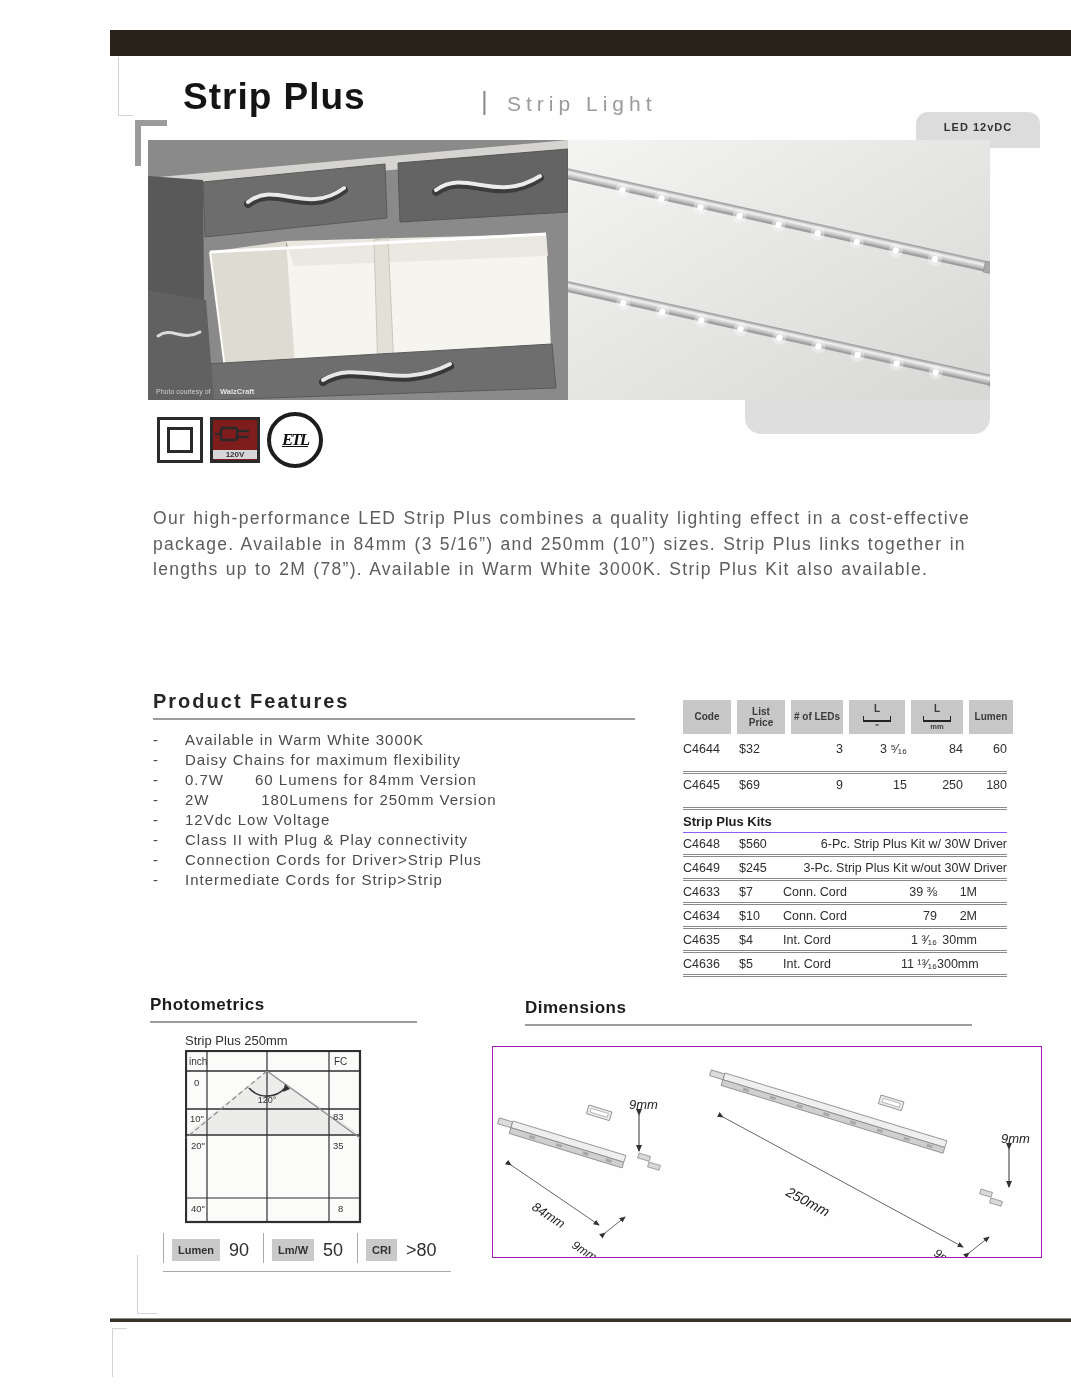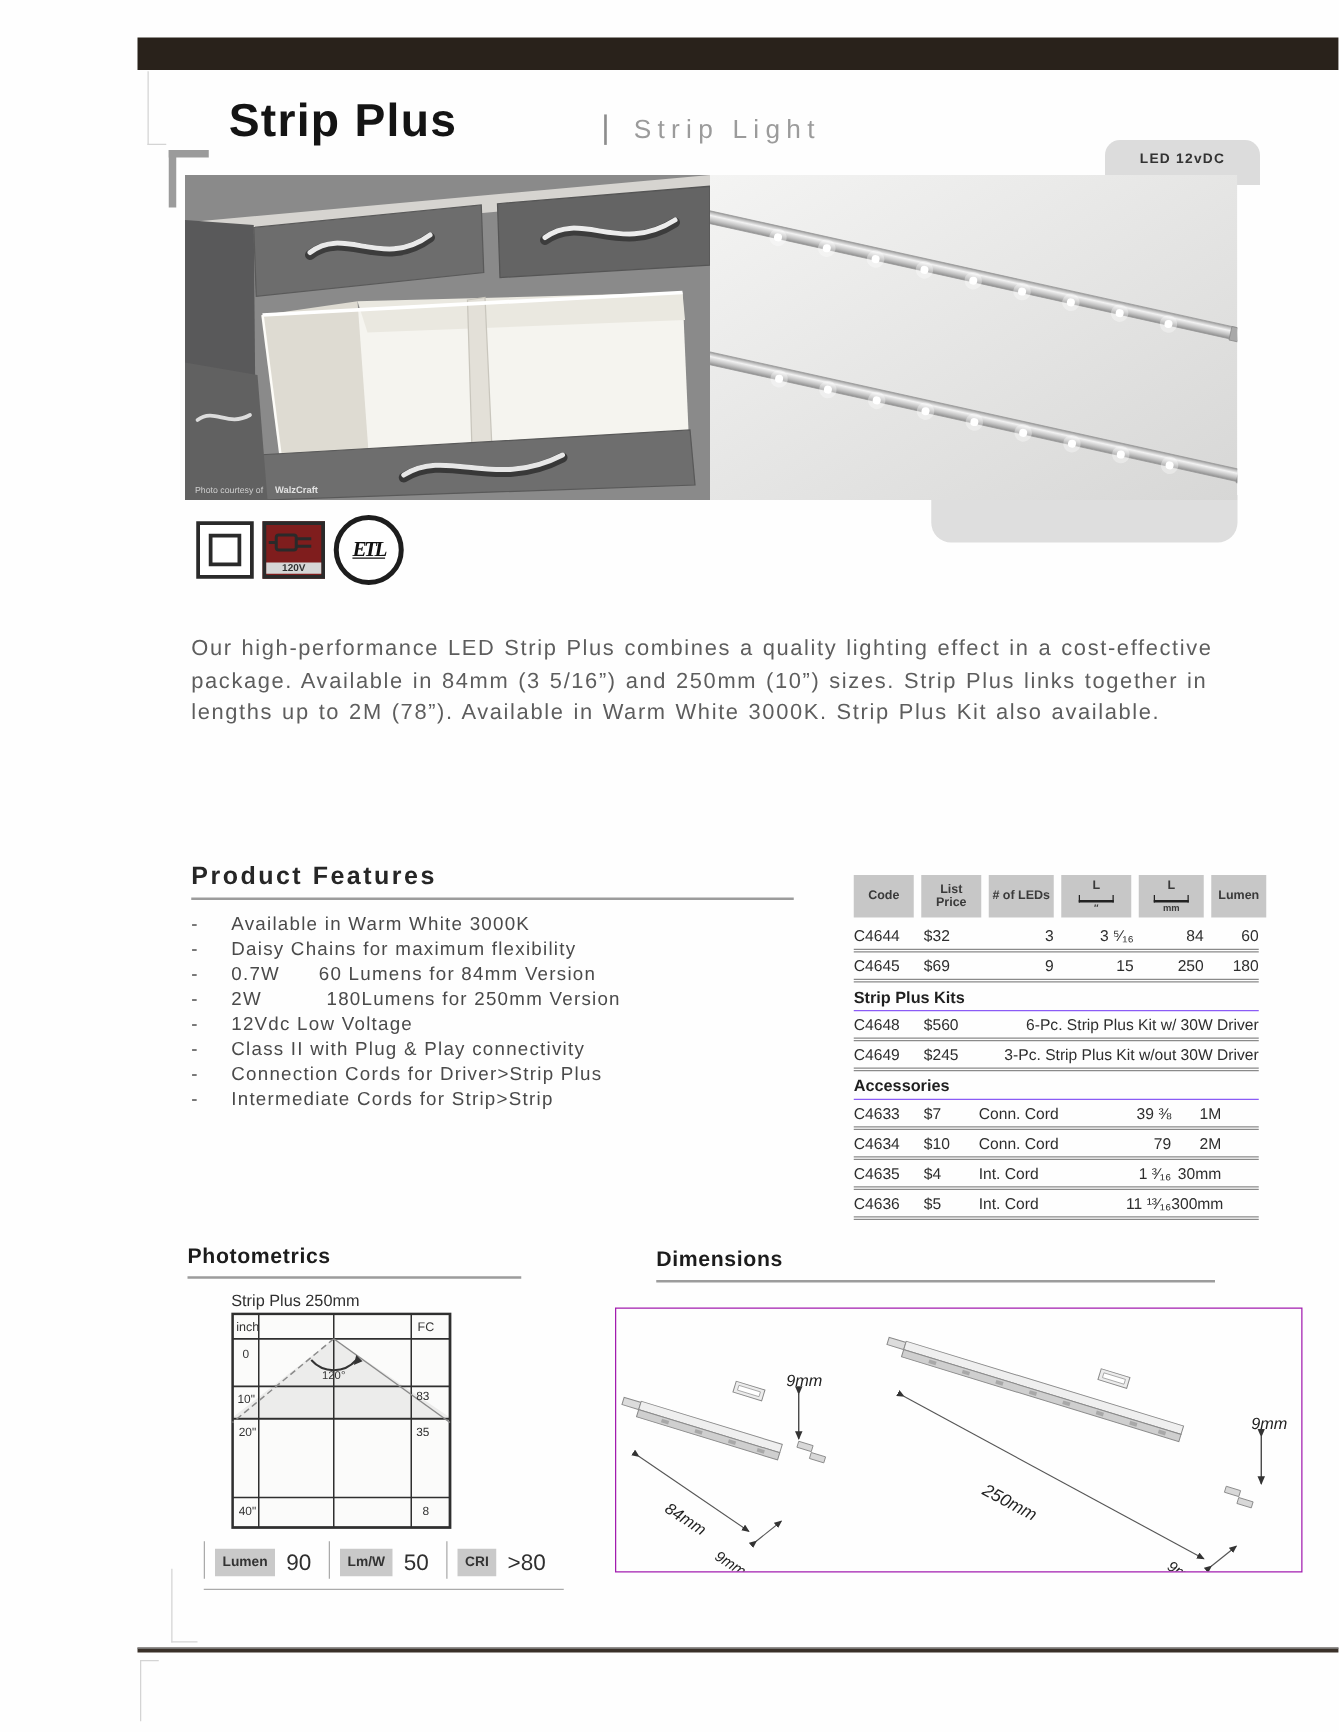--- a/index.html
+++ b/index.html
@@ -15,21 +15,21 @@
   .mark{border-color:#d4d4d4;border-style:solid;border-width:0;}
   #mark-tl{left:118px;top:57px;width:14px;height:58px;border-left-width:1px;border-bottom-width:1px;}
   #mark-photo{left:135px;top:120px;width:26px;height:40px;border-left:6px solid #9b9b9b;border-top:6px solid #9b9b9b;}
   #mark-bl1{left:137px;top:1255px;width:20px;height:58px;border-left-width:1px;border-bottom-width:1px;}
   #mark-bl2{left:112px;top:1328px;width:14px;height:48px;border-left-width:1px;border-top-width:1px;}
 
   
   #title{left:183px;top:76px;font-size:37px;font-weight:bold;color:#141414;letter-spacing:1px;}
   #title-sep{left:481px;top:86px;font-size:26px;color:#8d8d8d;font-weight:300;}
   #subtitle{left:507px;top:92px;font-size:21px;color:#9b9b9b;letter-spacing:5px;}
-  #led-tab{left:884px;top:112px;width:124px;height:36px;background:#dcdcdc;border-radius:12px 12px 0 0;
+  #led-tab{left:916px;top:112px;width:124px;height:36px;background:#dcdcdc;border-radius:12px 12px 0 0;
            text-align:center;font-size:11px;font-weight:bold;color:#333;letter-spacing:1px;line-height:30px;}
   #photo-ext{left:745px;top:396px;width:245px;height:38px;background:#dedede;border-radius:0 0 16px 16px;}
 
   
   #photo{left:148px;top:140px;width:842px;height:260px;display:flex;overflow:hidden;}
   #photo svg{display:block;}
 
   
   #badges{left:157px;top:412px;display:flex;align-items:center;gap:7px;}
   .badge-sq{width:40px;height:40px;border:3px solid #2a2a2a;background:#fff;display:flex;align-items:center;justify-content:center;}
@@ -52,21 +52,21 @@
   #features li{display:grid;grid-template-columns:32px 1fr;font-size:15px;color:#4a4a4a;letter-spacing:1px;line-height:20px;}
   .feature-text{white-space:pre-wrap;}
 
   
   #spec-table{left:683px;top:700px;width:324px;font-size:12.5px;color:#2e2e2e;}
   .chip{background:#c7c7c7;color:#3a3a3a;font-size:10px;font-weight:bold;text-align:center;line-height:1.15;
         display:flex;flex-direction:column;align-items:center;justify-content:center;padding:3px 2px;min-height:30px;box-sizing:border-box;}
   #spec-head{display:grid;grid-template-columns:48px 48px 52px 56px 52px 44px;gap:6px;margin-bottom:4px;}
   .l-bracket{width:26px;height:4px;border-left:1px solid #222;border-right:1px solid #222;border-bottom:2px solid #222;margin:1px 0;}
   .l-unit{font-size:7.5px;font-weight:bold;}
-  .srow{display:grid;grid-template-columns:56px 54px 50px 64px 56px 1fr;padding:4px 0 3px 0;border-bottom:3px double #8a8a8a;}
+  .srow{display:grid;grid-template-columns:56px 54px 50px 64px 56px 1fr;padding:4px 0 15px 0;border-bottom:3px double #8a8a8a;}
   .srow .r{text-align:right;}
   .sec-head{font-weight:bold;font-size:13px;color:#1f1f1f;padding:4px 0 3px 0;border-bottom:1px solid #8b5cf6;}
   .krow{display:grid;grid-template-columns:56px 58px 1fr;padding:4px 0 3px 0;border-bottom:3px double #8a8a8a;}
   .krow .desc{text-align:right;}
   .arow{display:grid;grid-template-columns:56px 44px 86px 68px 1fr;padding:4px 0 3px 0;border-bottom:3px double #8a8a8a;}
   .arow .r{text-align:right;}
   .arow .m{text-align:right;padding-right:30px;}
 
   
   .sec-title{font-size:17px;font-weight:bold;color:#1c1c1c;letter-spacing:0.5px;}
@@ -298,21 +298,20 @@
       <span>C4648</span>
         <span>$560</span>
       <span class="desc">6-Pc. Strip Plus Kit w/ 30W Driver</span>
     </div>
     <div class="krow">
       <span>C4649</span>
         <span>$245</span>
       <span class="desc">3-Pc. Strip Plus Kit w/out 30W Driver</span>
     </div>
 
-    <div class="sec-head">Accessories</div>
     <div class="arow">
       <span>C4633</span>
         <span>$7</span>
       <span>Conn. Cord</span>
         <span class="r">39 ⅜</span>
       <span class="m">1M</span>
     </div>
     <div class="arow">
       <span>C4634</span>
         <span>$10</span>

